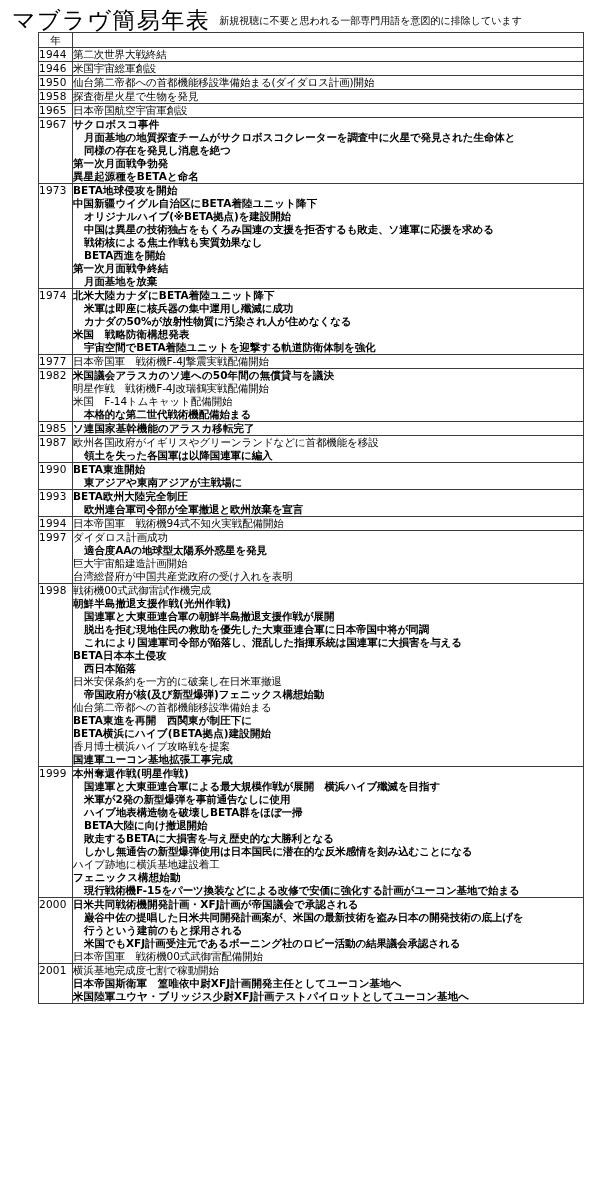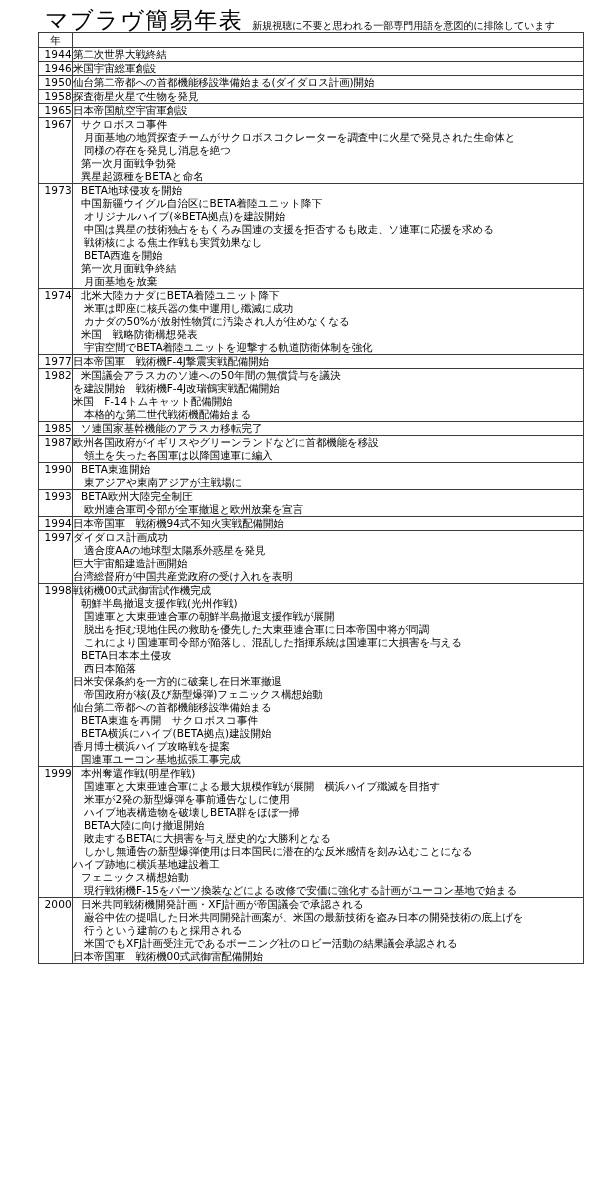--- a/index.html
+++ b/index.html
@@ -13,25 +13,24 @@
     height: 1189px;
     overflow: hidden;
     font-family: "DejaVu Sans", "Liberation Sans", sans-serif;
     color: #000000;
     -webkit-font-smoothing: none;
   }
 
   
   .page-header {
     display: flex;
-    align-items: flex-end;
+    align-items: center;
     padding: 9px 12px 0 12px;
     height: 32px;
     box-sizing: border-box;
-    margin-left: 33px;
   }
   .doc-title {
     font-size: 23px;
     line-height: 23px;
     font-weight: 400;
     letter-spacing: 1.5px;
     white-space: nowrap;
   }
   .doc-subtitle {
     font-size: 10px;
@@ -67,44 +66,43 @@
   .th-year {
     text-align: center;
     font-size: 10.5px;
     line-height: 14px;
     height: 14px;
     font-weight: 400;
   }
   .th-event { height: 14px; }
 
   td.year-cell {
-    text-align: right;
+    text-align: left;
     font-size: 10.5px;
     line-height: 13px;
     padding-top: 1px;
     letter-spacing: 0.2px;
     font-family: "DejaVu Sans", "Liberation Sans", sans-serif;
   }
 
   td.event-cell {
     padding: 0 0 1px 2px;
   }
 
   .evt-line {
     font-size: 10.5px;
     line-height: 13px;
     white-space: nowrap;
     letter-spacing: -0.1px;
   }
   .evt-line.lvl-0 { padding-left: 0px; }
-  .evt-line.lvl-1 { padding-left: 11px; }
+  .evt-line.lvl-1 { padding-left: 11px; font-weight: bold; }
   .evt-line.bold {
-    font-weight: 400;
+    font-weight: 700;
     letter-spacing: 0.1px;
-    margin-left: 8px;
   }
 </style>
 </head>
 <body>
 
 <div class="page-header">
   <div class="doc-title">マブラヴ簡易年表</div>
   <div class="doc-subtitle">新規視聴に不要と思われる一部専門用語を意図的に排除しています</div>
 </div>
 
@@ -187,21 +185,21 @@
         <tr>
           <td class="year-cell">1977</td>
           <td class="event-cell">
             <div class="evt-line lvl-0">日本帝国軍　戦術機F-4J撃震実戦配備開始</div>
           </td>
         </tr>
         <tr>
           <td class="year-cell">1982</td>
           <td class="event-cell">
             <div class="evt-line lvl-0 bold">米国議会アラスカのソ連への50年間の無償貸与を議決</div>
-            <div class="evt-line lvl-0">を建設開始　戦術機F-4J改瑞鶴実戦配備開始</div>
+            <div class="evt-line lvl-0">明星作戦　戦術機F-4J改瑞鶴実戦配備開始</div>
             <div class="evt-line lvl-0">米国　F-14トムキャット配備開始</div>
             <div class="evt-line lvl-1">本格的な第二世代戦術機配備始まる</div>
           </td>
         </tr>
         <tr>
           <td class="year-cell">1985</td>
           <td class="event-cell">
             <div class="evt-line lvl-0 bold">ソ連国家基幹機能のアラスカ移転完了</div>
           </td>
         </tr>
@@ -247,21 +245,21 @@
             <div class="evt-line lvl-0">戦術機00式武御雷試作機完成</div>
             <div class="evt-line lvl-0 bold">朝鮮半島撤退支援作戦(光州作戦)</div>
             <div class="evt-line lvl-1">国連軍と大東亜連合軍の朝鮮半島撤退支援作戦が展開</div>
             <div class="evt-line lvl-1">脱出を拒む現地住民の救助を優先した大東亜連合軍に日本帝国中将が同調</div>
             <div class="evt-line lvl-1">これにより国連軍司令部が陥落し、混乱した指揮系統は国連軍に大損害を与える</div>
             <div class="evt-line lvl-0 bold">BETA日本本土侵攻</div>
             <div class="evt-line lvl-1">西日本陥落</div>
             <div class="evt-line lvl-0">日米安保条約を一方的に破棄し在日米軍撤退</div>
             <div class="evt-line lvl-1">帝国政府が核(及び新型爆弾)フェニックス構想始動</div>
             <div class="evt-line lvl-0">仙台第二帝都への首都機能移設準備始まる</div>
-            <div class="evt-line lvl-0 bold">BETA東進を再開　サクロボスコ事件</div>
+            <div class="evt-line lvl-0 bold">BETA東進を再開　西関東が制圧下に</div>
             <div class="evt-line lvl-0 bold">BETA横浜にハイブ(BETA拠点)建設開始</div>
             <div class="evt-line lvl-0">香月博士横浜ハイブ攻略戦を提案</div>
             <div class="evt-line lvl-0 bold">国連軍ユーコン基地拡張工事完成</div>
           </td>
         </tr>
         <tr>
           <td class="year-cell">1999</td>
           <td class="event-cell">
             <div class="evt-line lvl-0 bold">本州奪還作戦(明星作戦)</div>
             <div class="evt-line lvl-1">国連軍と大東亜連合軍による最大規模作戦が展開　横浜ハイブ殲滅を目指す</div>
@@ -278,15 +276,23 @@
         <tr>
           <td class="year-cell">2000</td>
           <td class="event-cell">
             <div class="evt-line lvl-0 bold">日米共同戦術機開発計画・XFJ計画が帝国議会で承認される</div>
             <div class="evt-line lvl-1">巌谷中佐の提唱した日米共同開発計画案が、米国の最新技術を盗み日本の開発技術の底上げを</div>
             <div class="evt-line lvl-1">行うという建前のもと採用される</div>
             <div class="evt-line lvl-1">米国でもXFJ計画受注元であるボーニング社のロビー活動の結果議会承認される</div>
             <div class="evt-line lvl-0">日本帝国軍　戦術機00式武御雷配備開始</div>
           </td>
         </tr>
+        <tr>
+          <td class="year-cell">2001</td>
+          <td class="event-cell">
+            <div class="evt-line lvl-0">横浜基地完成度七割で稼動開始</div>
+            <div class="evt-line lvl-0 bold">日本帝国斯衛軍　篁唯依中尉XFJ計画開発主任としてユーコン基地へ</div>
+            <div class="evt-line lvl-0 bold">米国陸軍ユウヤ・ブリッジス少尉XFJ計画テストパイロットとしてユーコン基地へ</div>
+          </td>
+        </tr>
       </tbody>
   </table>
 </div>
 
 </body></html>

